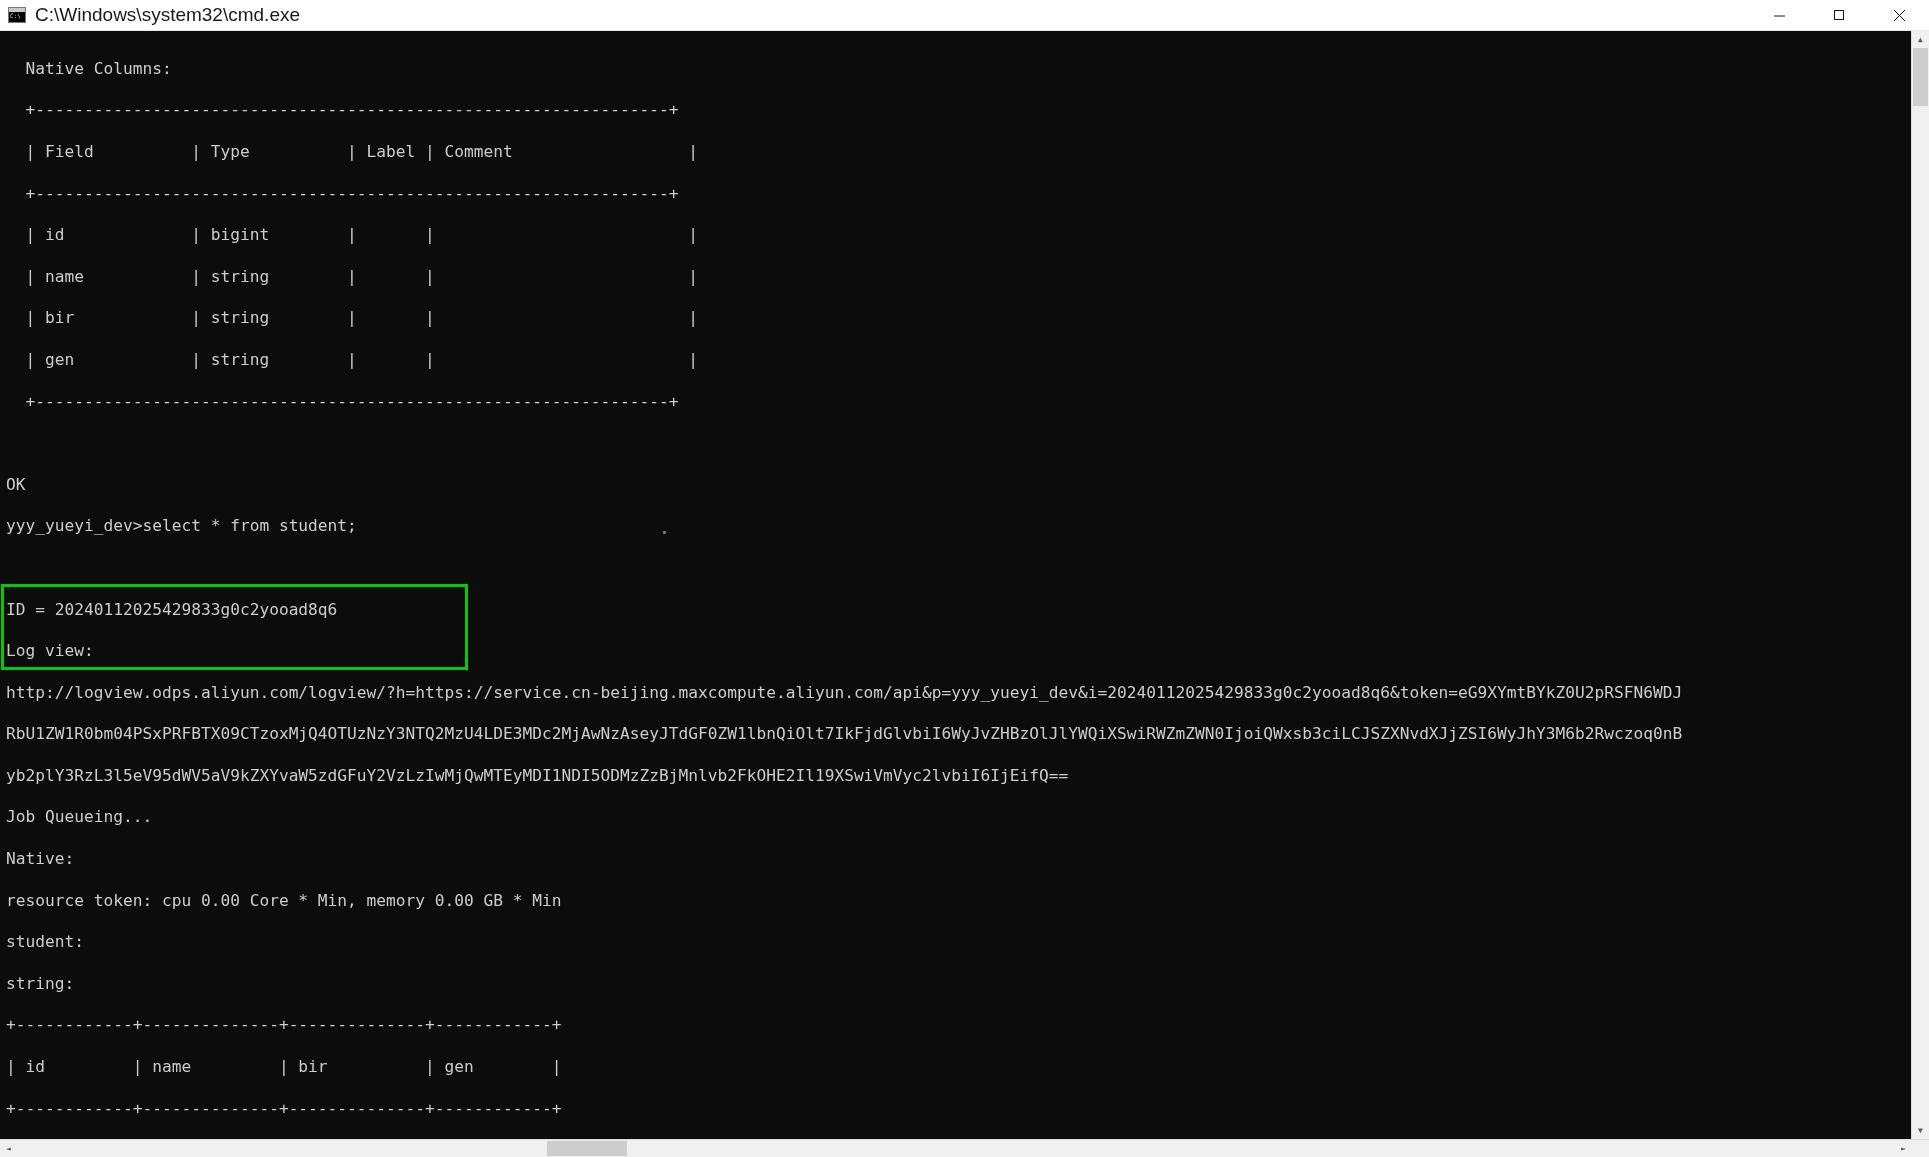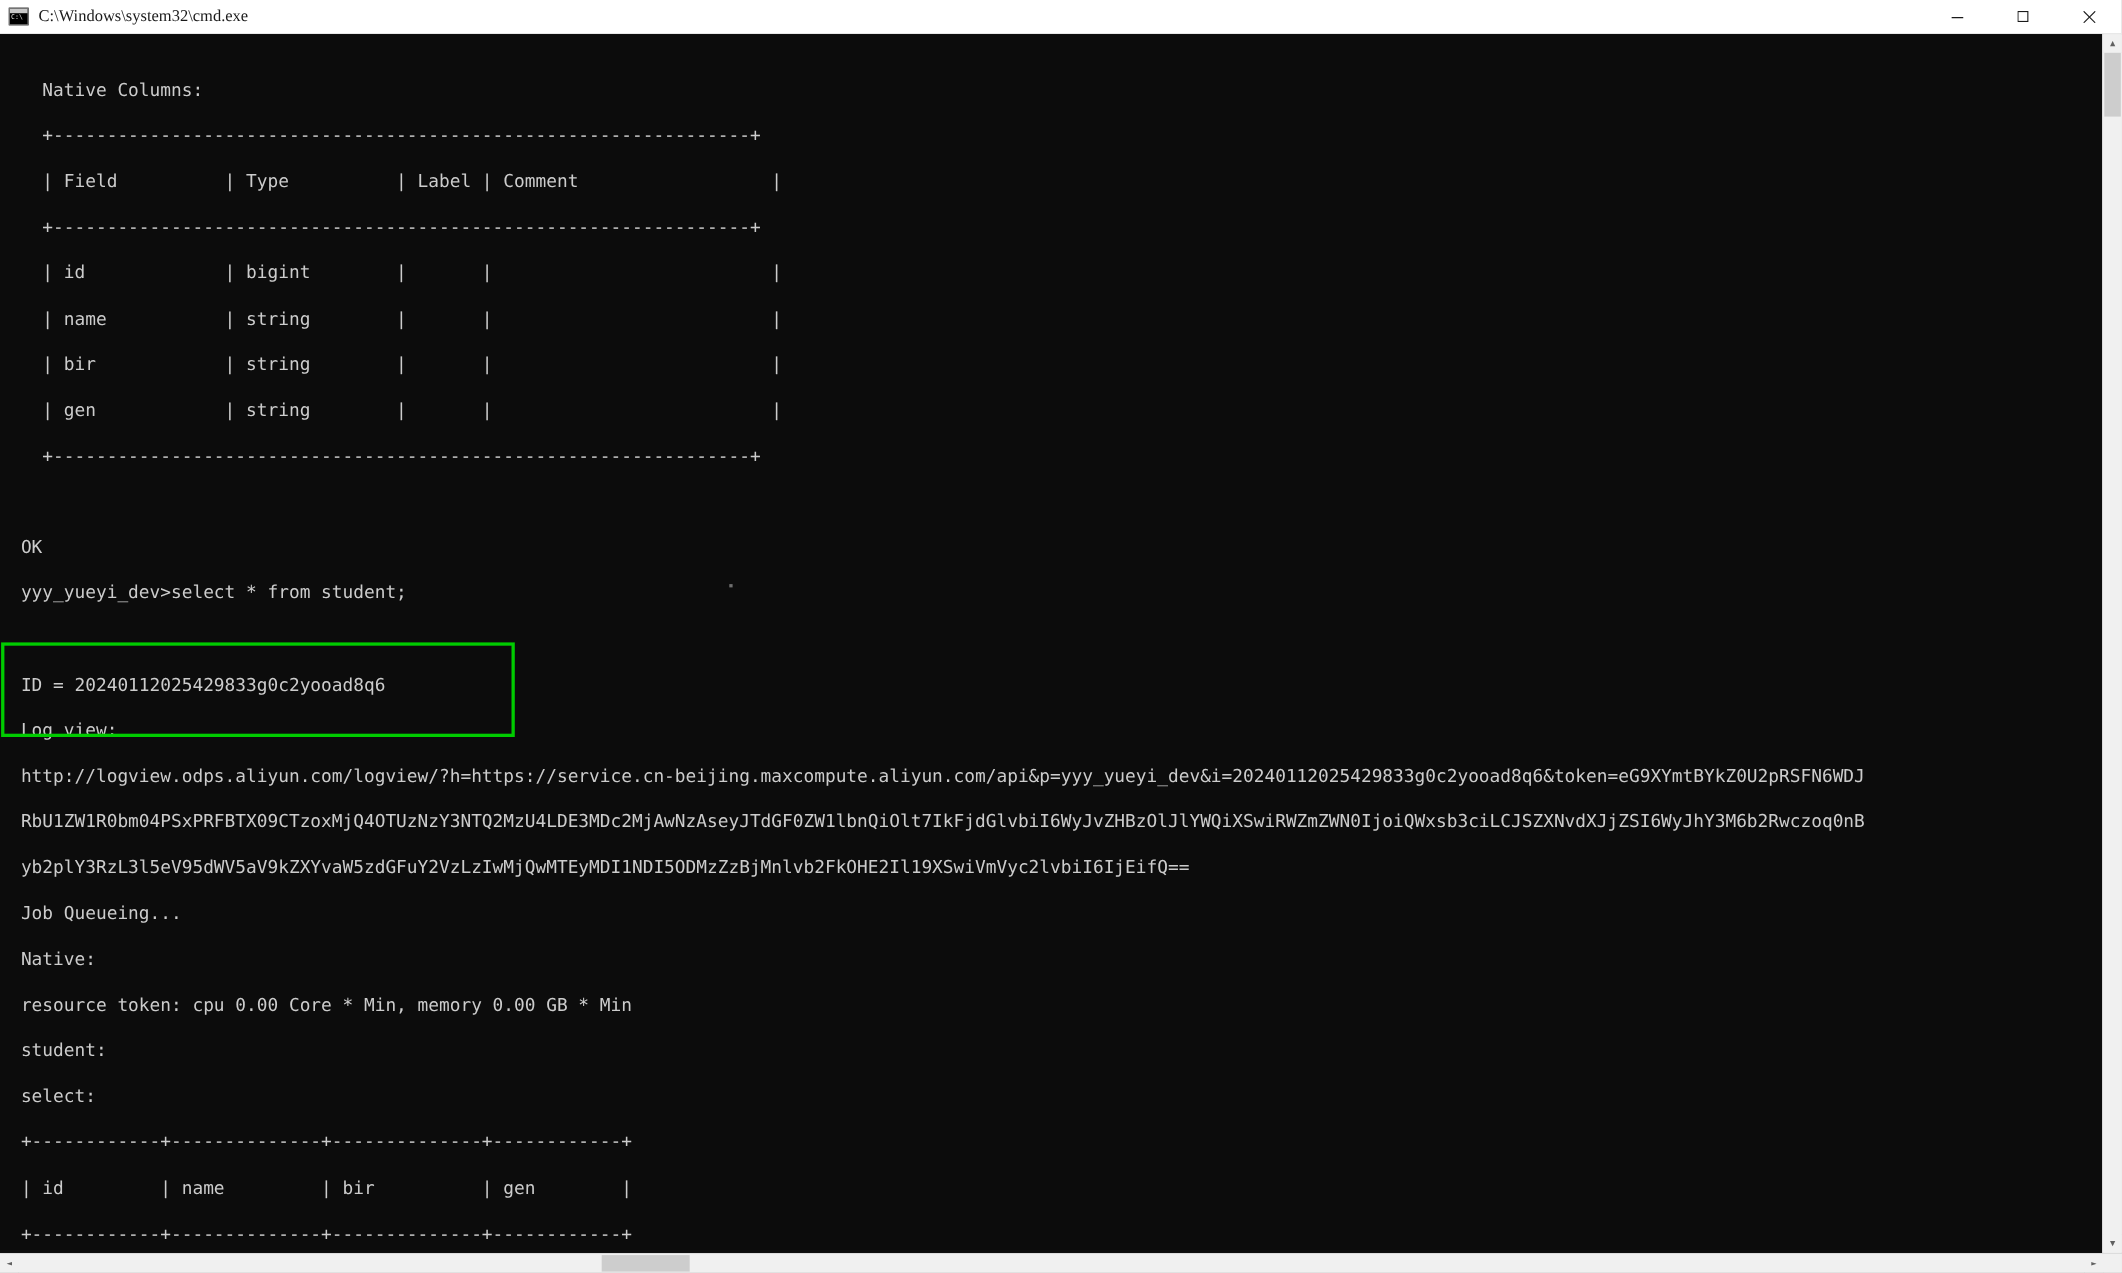--- a/index.html
+++ b/index.html
@@ -59,22 +59,22 @@
     content: "C:\\";
     position: absolute;
     left: 1px;
     top: 4px;
     font-size: 6px;
     line-height: 7px;
     color: #dcdcdc;
     font-family: "DejaVu Sans Mono", monospace;
   }
   .title-text {
-    font-family: Liberation Serif, serif;
-    font-size: 15px;
+    font-family: Liberation Sans, sans-serif;
+    font-size: 19px;
     color: #1a1a1a;
     white-space: nowrap;
   }
   .win-buttons {
     display: flex;
     flex: none;
     height: 30px;
   }
   .win-btn {
     width: 60px;
@@ -90,21 +90,21 @@
   .console-wrap {
     flex: 1 1 auto;
     display: flex;
     position: relative;
     background: #0c0c0c;
     overflow: hidden;
   }
   .console {
     flex: 1 1 auto;
     position: relative;
-    padding: 17px;
+    padding: 4px;
     overflow: hidden;
   }
   .term {
     font-family: "DejaVu Sans Mono", "Liberation Mono", monospace;
     font-size: 16.2px;
     line-height: 20.8px;
     color: #cccccc;
     white-space: pre;
     letter-spacing: 0px;
     padding: 3px 0 0 2px;
@@ -246,21 +246,21 @@
 <div class="blank"></div>
 <div class="line">ID = 20240112025429833g0c2yooad8q6</div>
 <div class="line">Log view:</div>
 <div class="line">http://logview.odps.aliyun.com/logview/?h=https://service.cn-beijing.maxcompute.aliyun.com/api&amp;p=yyy_yueyi_dev&amp;i=20240112025429833g0c2yooad8q6&amp;token=eG9XYmtBYkZ0U2pRSFN6WDJ</div>
 <div class="line">RbU1ZW1R0bm04PSxPRFBTX09CTzoxMjQ4OTUzNzY3NTQ2MzU4LDE3MDc2MjAwNzAseyJTdGF0ZW1lbnQiOlt7IkFjdGlvbiI6WyJvZHBzOlJlYWQiXSwiRWZmZWN0IjoiQWxsb3ciLCJSZXNvdXJjZSI6WyJhY3M6b2Rwczoq0nB</div>
 <div class="line">yb2plY3RzL3l5eV95dWV5aV9kZXYvaW5zdGFuY2VzLzIwMjQwMTEyMDI1NDI5ODMzZzBjMnlvb2FkOHE2Il19XSwiVmVyc2lvbiI6IjEifQ==</div>
 <div class="line">Job Queueing...</div>
 <div class="line">Native:</div>
 <div class="line">resource token: cpu 0.00 Core * Min, memory 0.00 GB * Min</div>
 <div class="line">student:</div>
-<div class="line">select:</div>
+<div class="line">string:</div>
 <div class="line">+------------+--------------+--------------+------------+</div>
 <div class="line">| id         | name         | bir          | gen        |</div>
 <div class="line">+------------+--------------+--------------+------------+</div>
 <div id="result-rows"><div class="line">| 21         | 张三1        | 1991-03-01   | 男         |</div></div>
 
 
 
       </div>
     </div>
 

